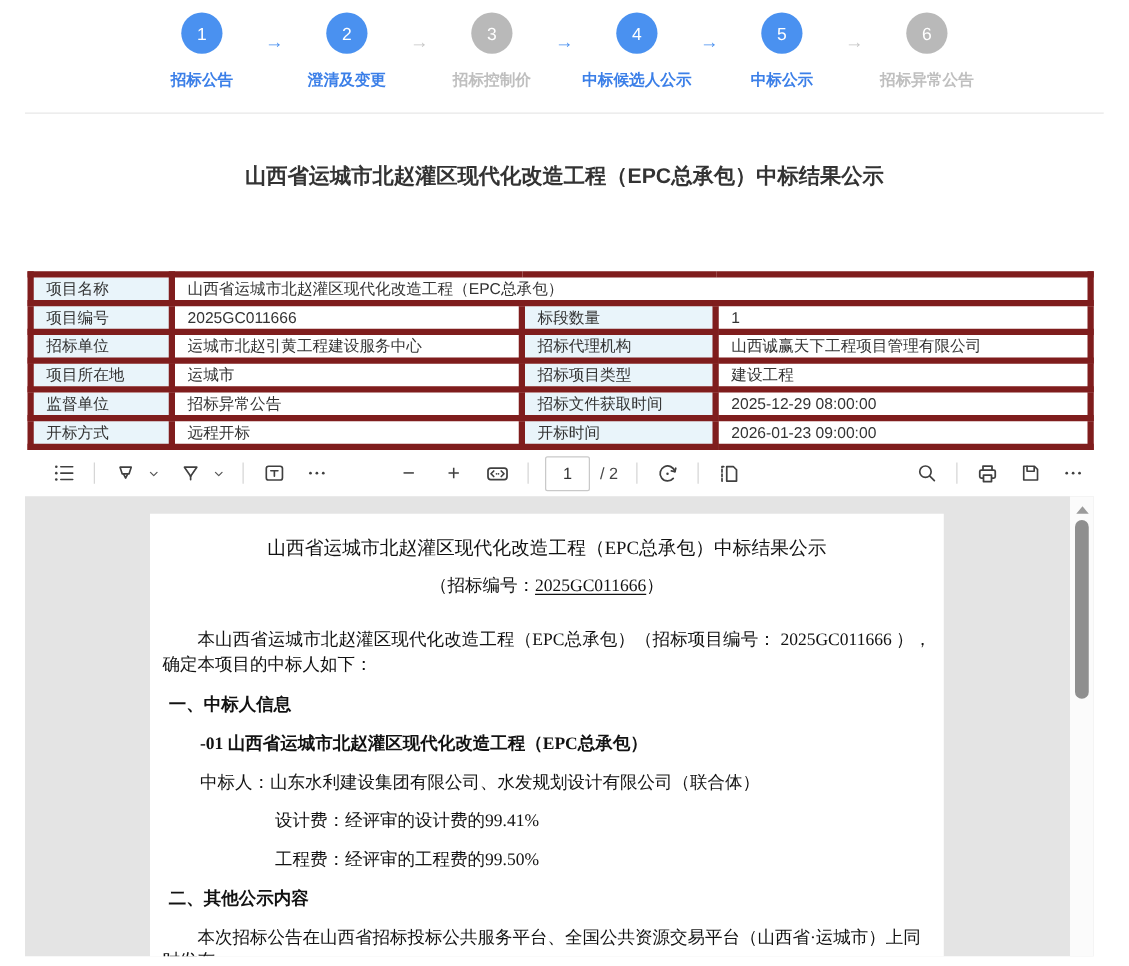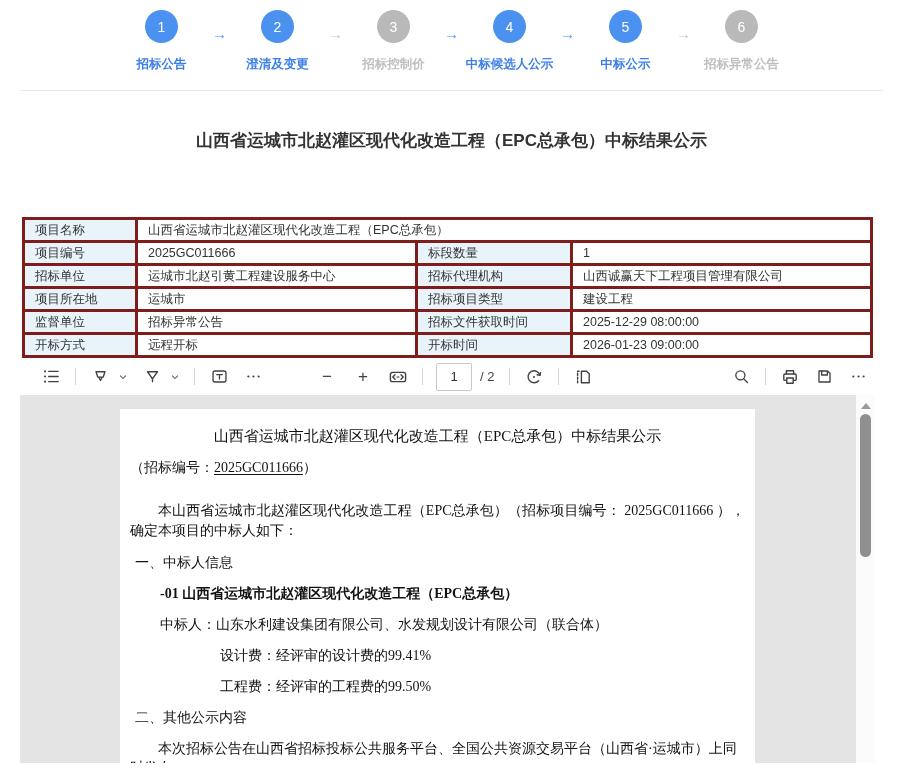--- a/index.html
+++ b/index.html
@@ -19,21 +19,21 @@
   .arrow { width:22px; margin-top:15px; text-align:center; font-size:15px; font-weight:bold; }
   .arrow.blue { color:#4a91f0; } .arrow.gray { color:#c6c6c6; }
 
   .divider { height:1px; background:#e8e8e8; margin:17px 20px 0; }
 
   .page-title { text-align:center; font-size:17px; font-weight:bold; color:#333; margin-top:38px; }
 
   
   table.info { border-collapse:collapse; margin:65px 0 0 22px; width:848px;
     font-size:12.5px; color:#333; table-layout:fixed; }
-  table.info td { border:3px solid #7f1d1d; height:23px; padding:0 10px; overflow:hidden; white-space:nowrap; }
+  table.info td { border:5px solid #7f1d1d; height:23px; padding:0 10px; overflow:hidden; white-space:nowrap; }
   td.lbl { background:#e9f4fa; }
 
   
   .pdf-toolbar { height:37px; display:flex; align-items:center; padding:0 28px 0 34px; background:#fff; }
   .tbi { width:20px; height:20px; margin:0 7px; cursor:pointer; display:flex; align-items:center; justify-content:center; flex:none; }
   .tbi svg { display:block; }
   .chev { width:12px; height:12px; margin:0 6px 0 0; cursor:pointer; flex:none; }
   .tb-sep { width:1px; height:17px; background:#d6d6d6; margin:0 7px; flex:none; }
   .glyph { font-size:17px; color:#404040; width:22px; text-align:center; margin:0 7px; cursor:pointer; flex:none; }
   .page-input { width:36px; height:28px; border:1px solid #c9c9c9; border-radius:2px;
@@ -41,24 +41,24 @@
   .page-count { font-size:13px; color:#444; margin:0 8px 0 2px; flex:none; }
   .spacer { flex:1; }
 
   
   .pdf-viewer { position:relative; margin:0 28px 0 20px; height:368px; background:#e4e4e4; overflow:hidden; }
   .pdf-page { position:absolute; left:100px; top:14px; width:635px; height:420px;
     background:#fff; padding:14px 10px 0; font-family:"Liberation Serif", serif;
     font-size:14px; color:#121212; }
   .doc-block { margin-top:12px; line-height:19px; }
   .doc-title { text-align:center; font-size:15px; margin-top:4px; }
-  .doc-code { }
+  .doc-code { text-align:center; }
   .doc-code u { text-underline-offset:2px; }
   .doc-intro { text-indent:2em; text-align:justify; line-height:20px; margin-top:24px; }
-  .doc-h { font-weight:normal; margin-left:5px; }
+  .doc-h { font-weight:bold; margin-left:5px; }
   .doc-sub { margin-left:30px; }
   .doc-sub.bold { font-weight:bold; }
   .doc-indent2 { margin-left:90px; }
   .doc-final { text-indent:2em; }
 
   
   .v-scrollbar { position:absolute; right:0; top:0; bottom:0; width:19px; background:#fbfbfb; }
   .v-up { position:absolute; top:8px; left:4.5px; width:0; height:0;
     border-left:5px solid transparent; border-right:5px solid transparent;
     border-bottom:6px solid #9b9b9b; }

